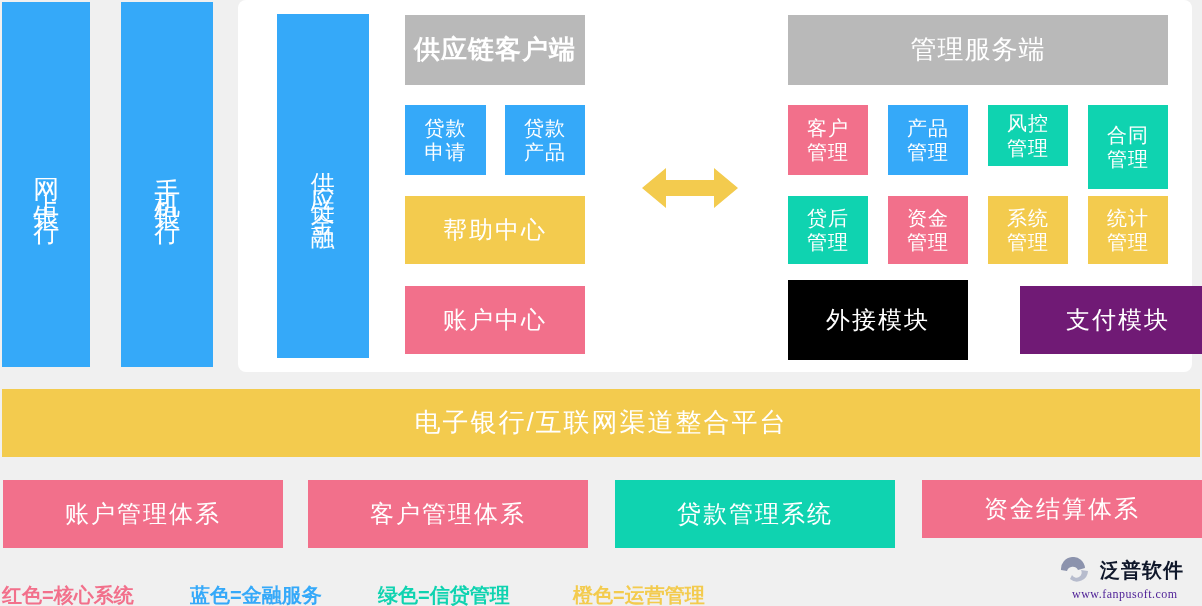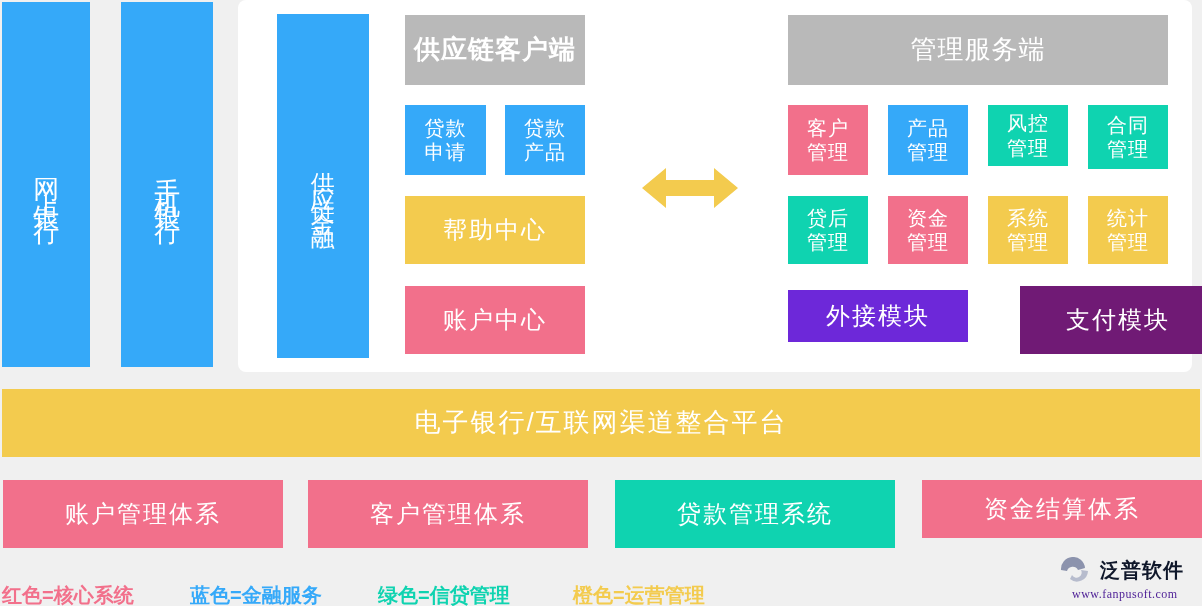--- a/index.html
+++ b/index.html
@@ -136,33 +136,33 @@
   </div>
 
   <div class="box hdr" style="left:788px; top:15px; width:380px; height:70px; background:#b9b9b9;">管理服务端</div>
 
   <div class="box sq" style="left:788px; top:105px; width:80px; height:70px; background:#f2708b;">客户
 管理</div>
   <div class="box sq" style="left:888px; top:105px; width:80px; height:70px; background:#35a9f9;">产品
 管理</div>
   <div class="box sq" style="left:988px; top:105px; width:80px; height:61px; background:#0fd3b0;">风控
 管理</div>
-  <div class="box sq" style="left:1088px; top:105px; width:80px; height:64px; background:#0fd3b0;">合同
+  <div class="box sq" style="left:1088px; top:105px; width:80px; height:84px; background:#0fd3b0;">合同
 管理</div>
 
   <div class="box sq" style="left:788px; top:196px; width:80px; height:68px; background:#0fd3b0;">贷后
 管理</div>
   <div class="box sq" style="left:888px; top:196px; width:80px; height:68px; background:#f2708b;">资金
 管理</div>
   <div class="box sq" style="left:988px; top:196px; width:80px; height:68px; background:#f3cb4e;">系统
 管理</div>
   <div class="box sq" style="left:1088px; top:196px; width:80px; height:68px; background:#f3cb4e;">统计
 管理</div>
 
-  <div class="box wide" style="left:788px; top:290px; width:180px; height:52px; background:#6d28d9;">外接模块</div>
+  <div class="box wide" style="left:788px; top:280px; width:180px; height:80px; background:#000000;">外接模块</div>
   <div class="box wide" style="left:1020px; top:286px; width:196px; height:68px; background:#701a75;">支付模块</div>
 
   <div class="box platform" style="left:2px; top:389px; width:1198px; height:68px; background:#f3cb4e;">电子银行/互联网渠道整合平台</div>
 
   <div class="box sysbox" style="left:3px; top:480px; width:280px; height:68px; background:#f2708b;">账户管理体系</div>
   <div class="box sysbox" style="left:308px; top:480px; width:280px; height:68px; background:#f2708b;">客户管理体系</div>
   <div class="box sysbox" style="left:615px; top:480px; width:280px; height:68px; background:#0fd3b0;">贷款管理系统</div>
   <div class="box sysbox" style="left:922px; top:480px; width:280px; height:58px; background:#f2708b;">资金结算体系</div>
 
   <div class="legend-item" style="left:2px; top:582px; color:#f2708b;">红色=核心系统</div>

